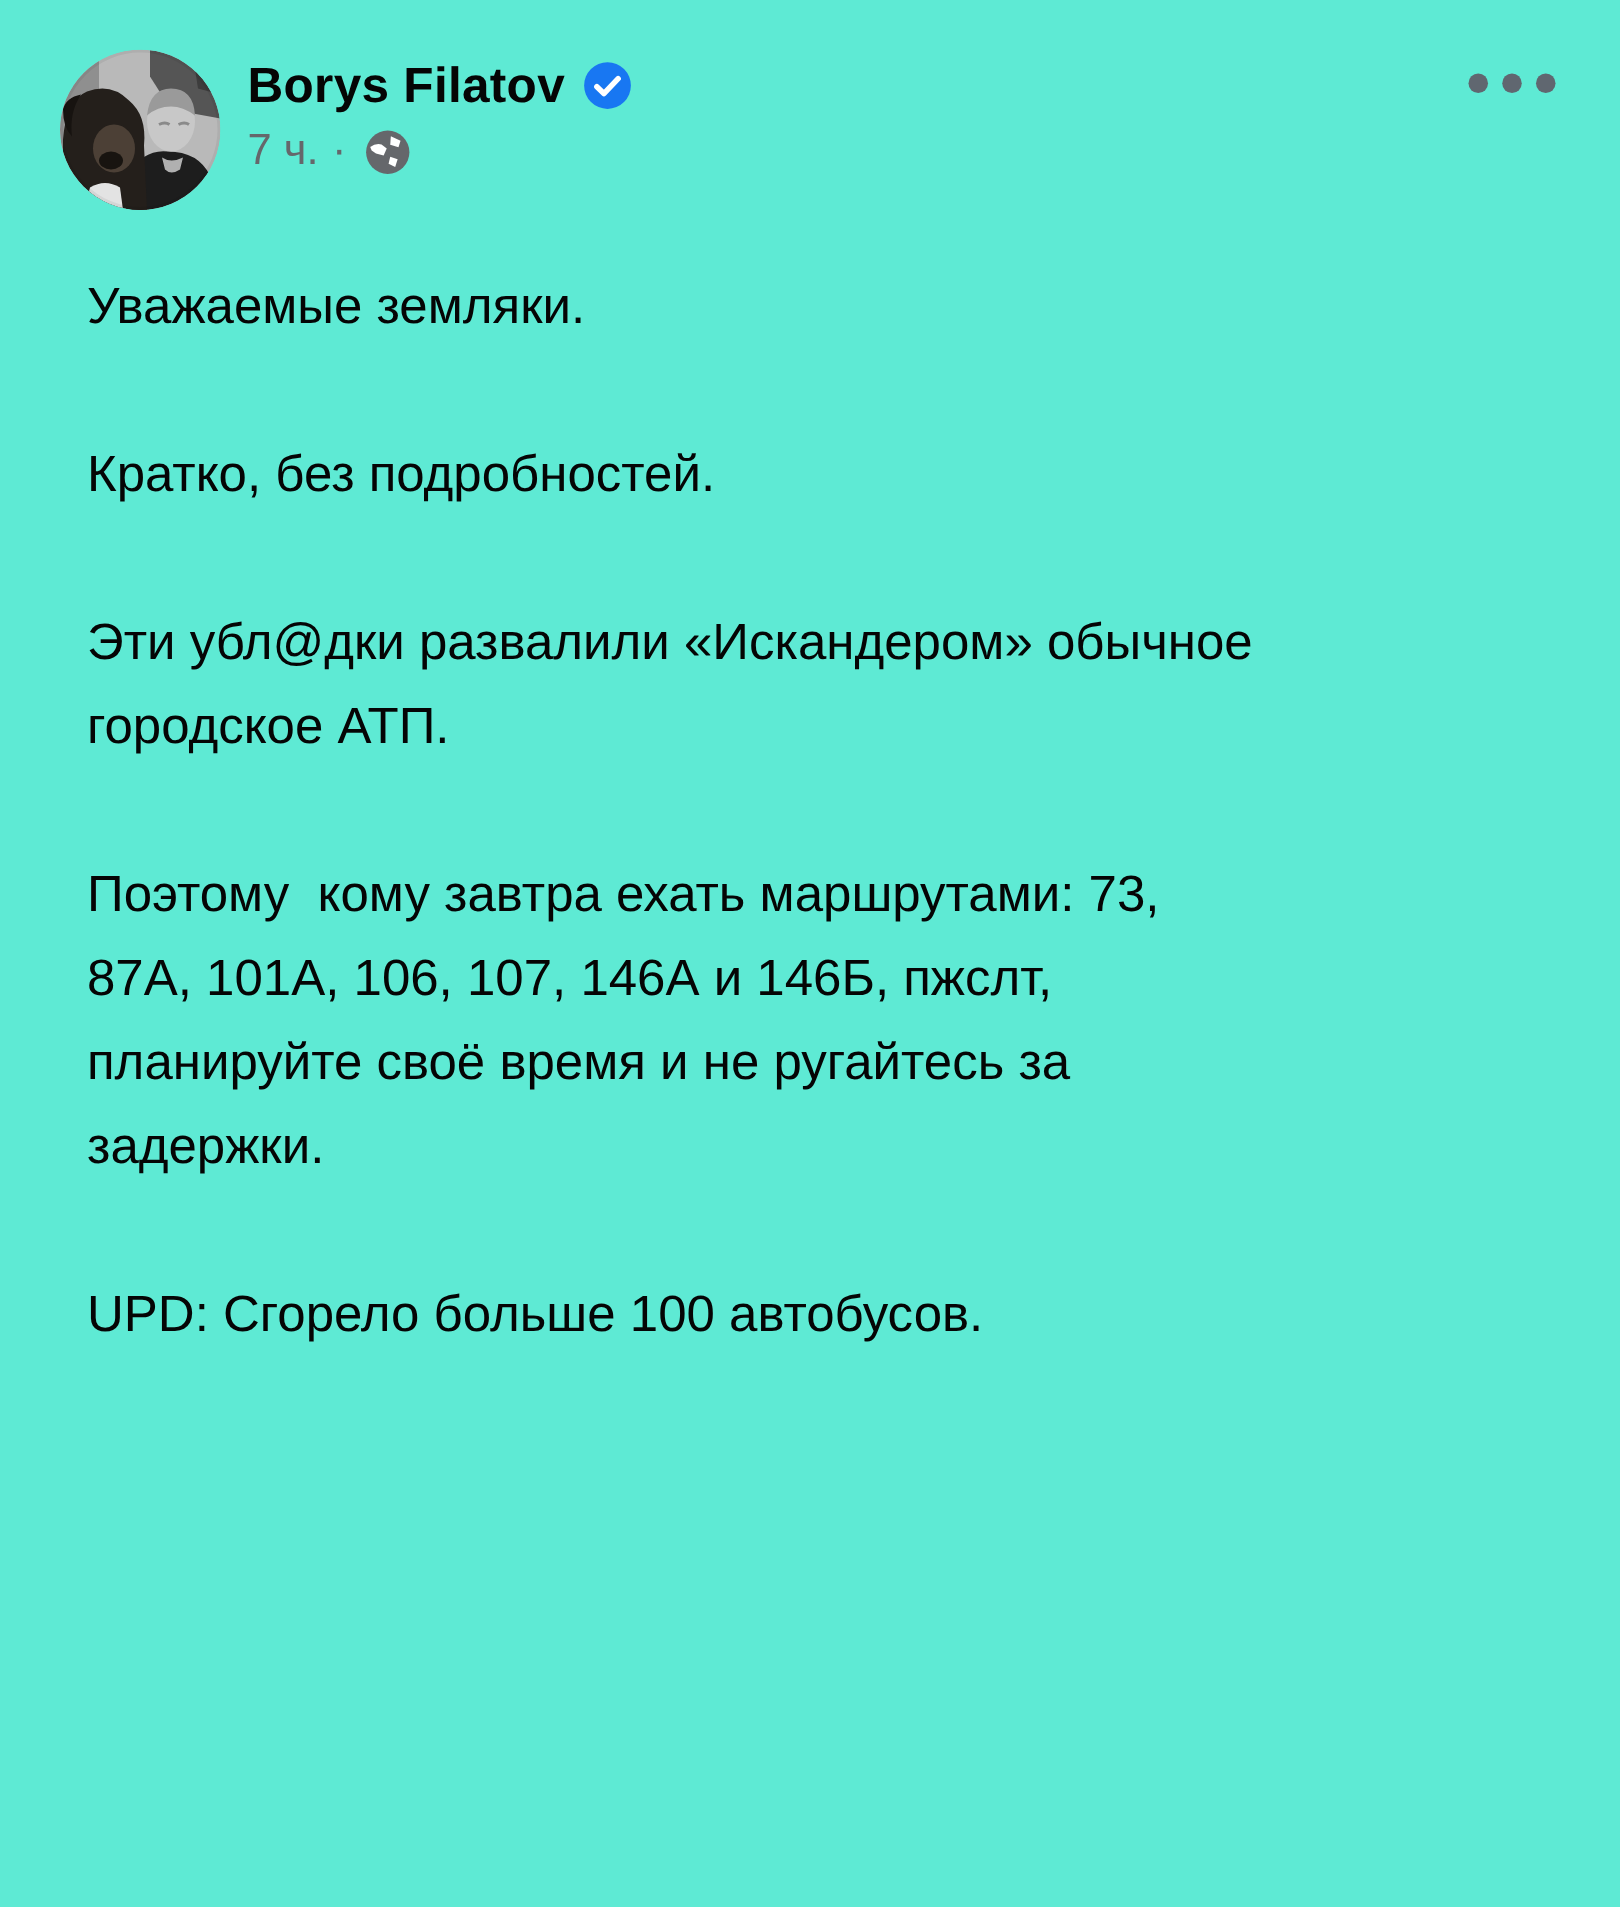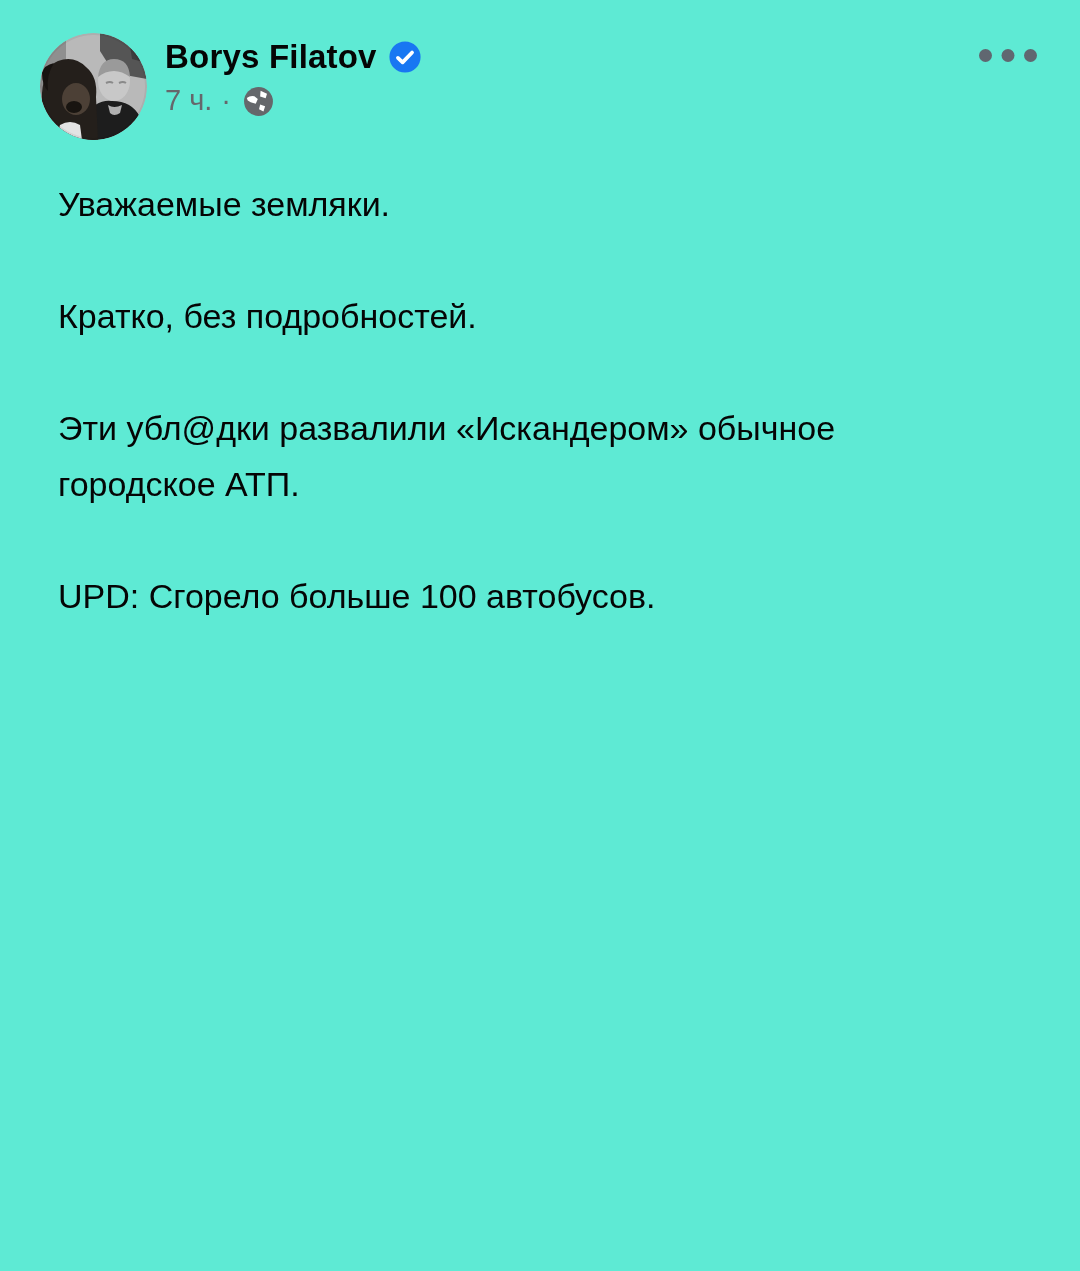--- a/index.html
+++ b/index.html
@@ -148,16 +148,20 @@
       </svg>
     </button>
 
   </div>
 
   <div class="post-body">
     <p>Уважаемые земляки.</p>
     <p>Кратко, без подробностей.</p>
     <p>Эти убл@дки развалили «Искандером» обычное
 городское АТП.</p>
+    <p>Поэтому  кому завтра ехать маршрутами: 73,
+87А, 101А, 106, 107, 146А и 146Б, пжслт,
+планируйте своё время и не ругайтесь за
+задержки.</p>
     <p>UPD: Сгорело больше 100 автобусов.</p>
   </div>
 
 </div>
 
 </body></html>

